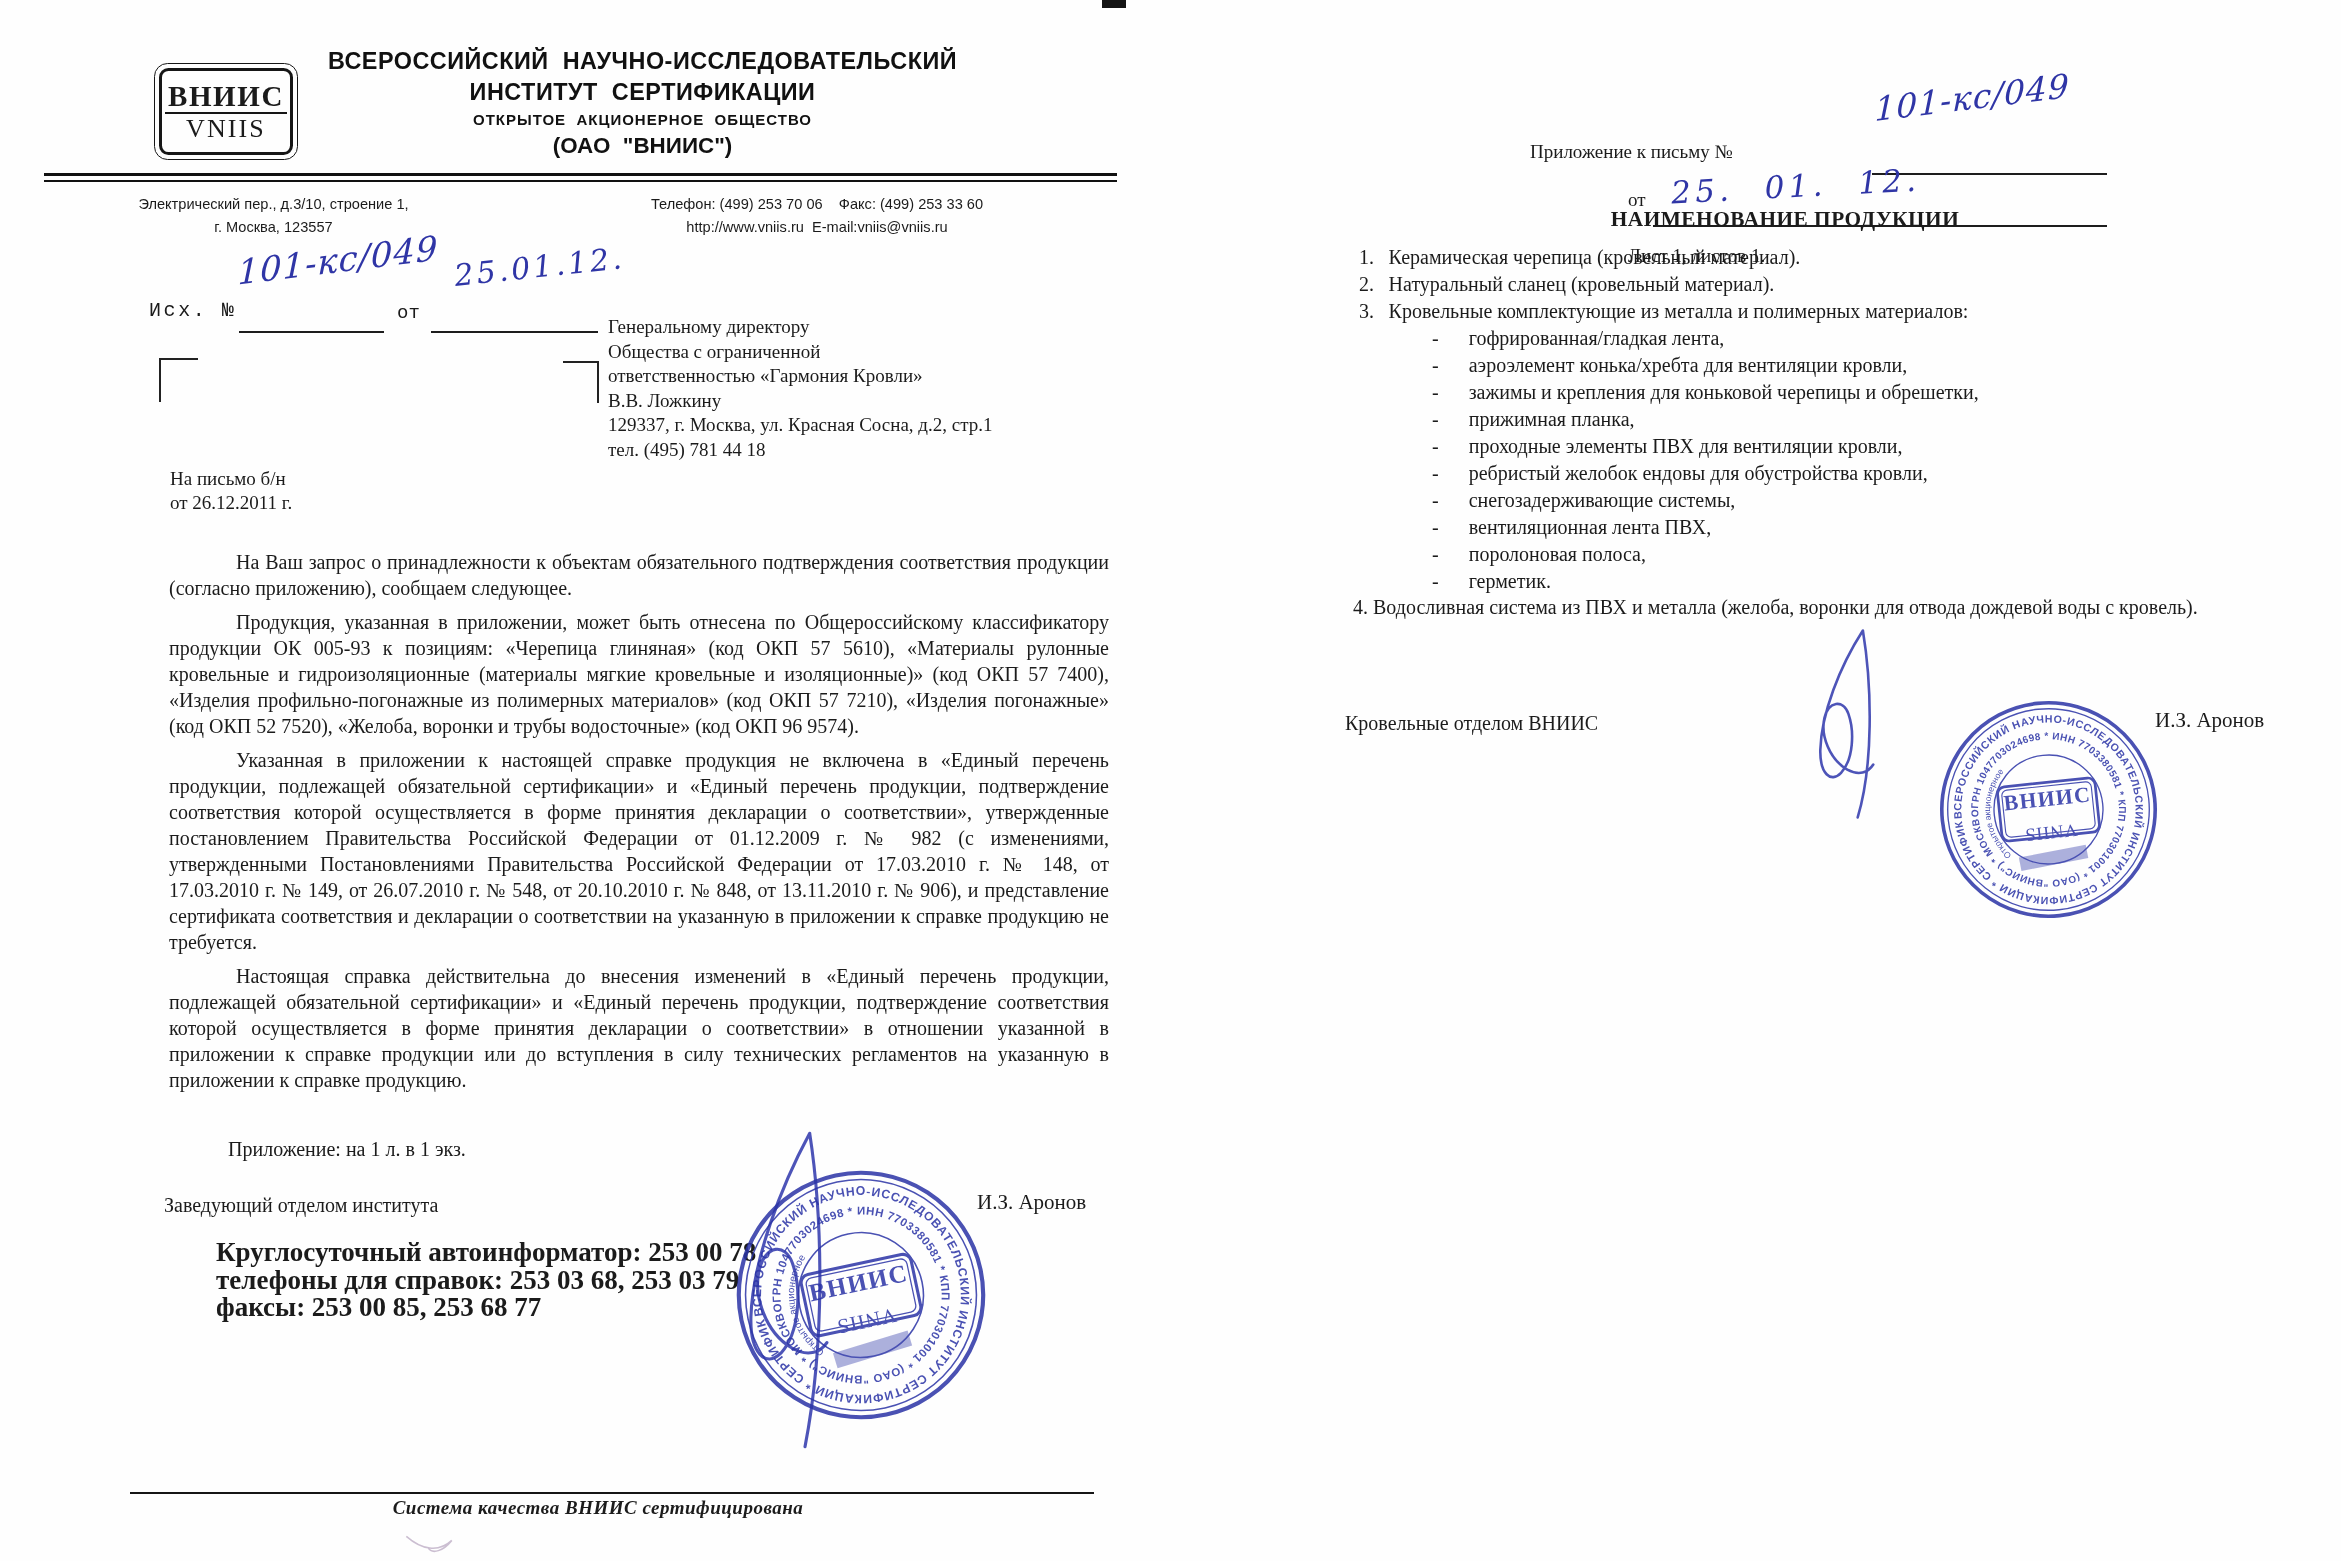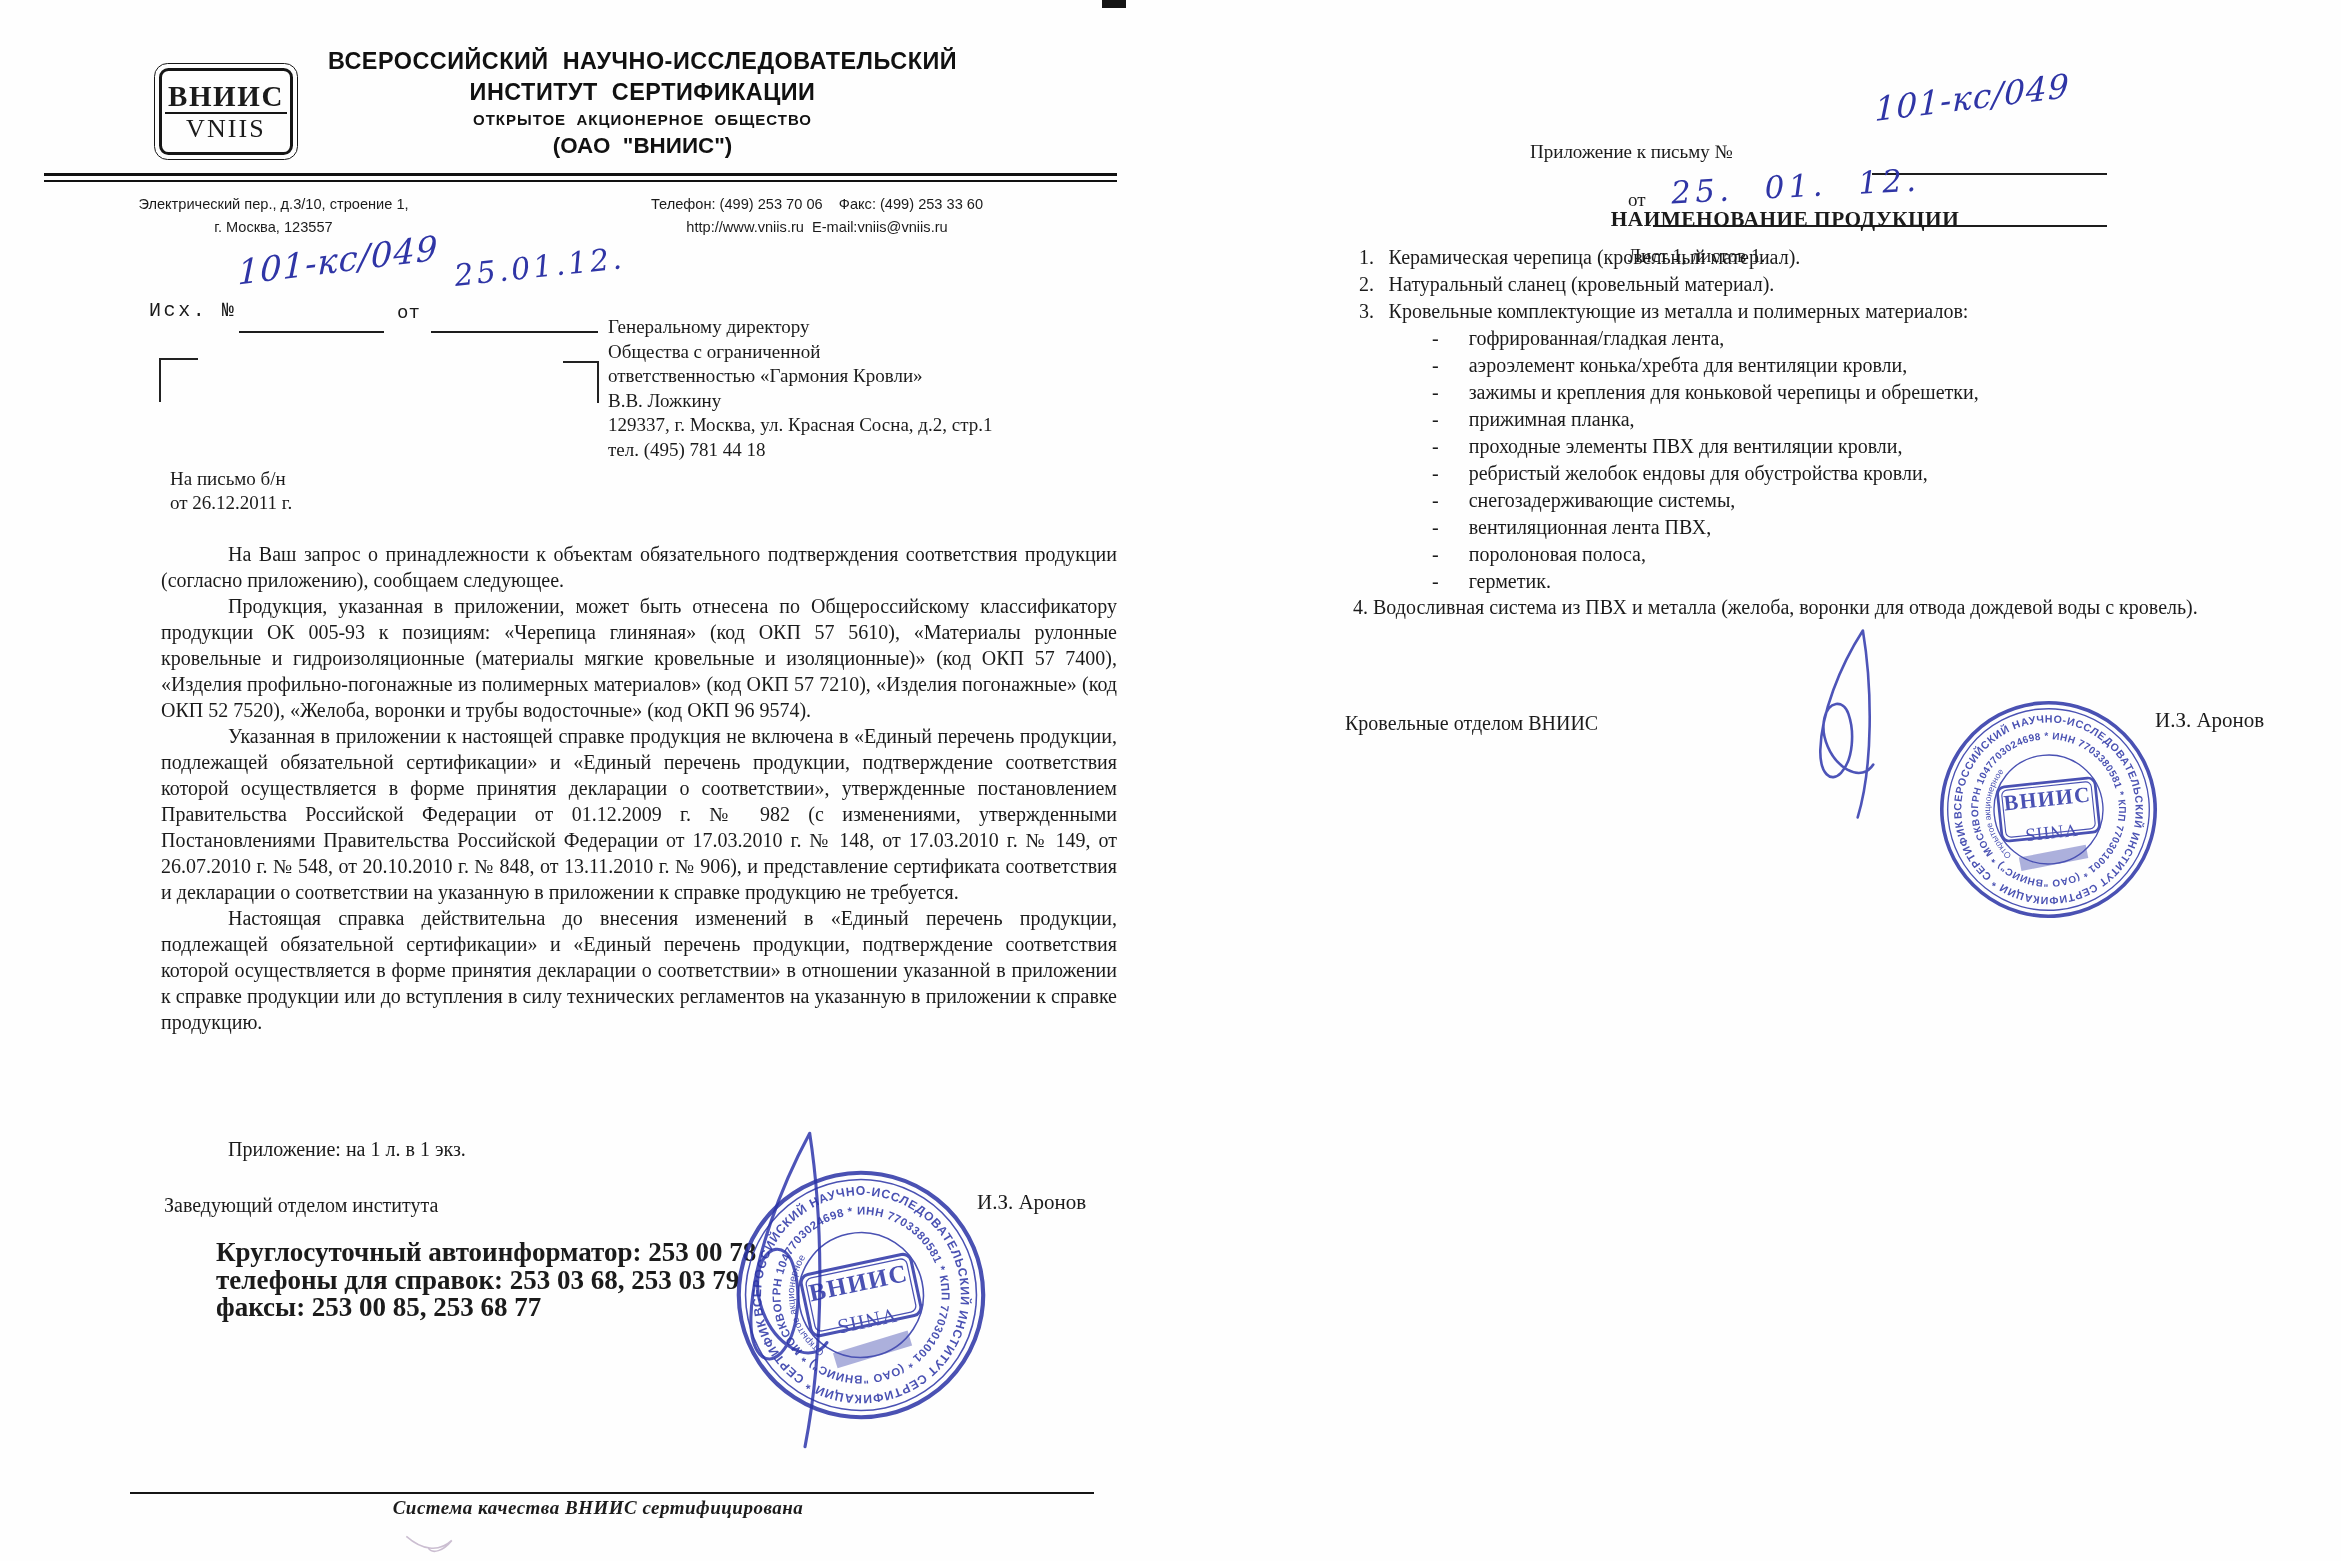--- a/index.html
+++ b/index.html
@@ -28,21 +28,21 @@
   
   .outgoing-label{left:149px;top:299px;font-size:20px;letter-spacing:2.6px;}
   .uline{background:#1d1d1d;height:2.1px;}
   
   .crn-l{left:159px;top:358px;width:37px;height:42px;border-top:2.1px solid #222;border-left:2.1px solid #222;}
   .crn-r{left:563px;top:361px;width:34px;height:40px;border-top:2.1px solid #222;border-right:2.1px solid #222;}
   .recipient{left:608px;top:315px;width:572px;font-size:19px;line-height:24.5px;}
   .ref{left:170px;top:467px;font-size:19px;line-height:24px;}
   
   .body-text{left:161px;top:541px;width:956px;}
-  .body-text p{margin:0;font-size:20px;line-height:26px;text-align:justify;text-indent:67px;}
+  .body-text p{margin:8px;font-size:20px;line-height:26px;text-align:justify;text-indent:67px;}
   .attach{left:228px;top:1138px;font-size:20px;}
   .sig-title-l{left:164px;top:1194px;font-size:20px;}
   .sig-name-l{left:977px;top:1190px;font-size:21px;}
   .contacts{left:170px;top:1239px;font-size:27px;line-height:27.6px;font-weight:bold;margin-left:46px;}
   .foot-rule{left:130px;top:1492px;width:964px;height:2.1px;background:#151515;}
   .footer{left:312px;top:1497px;width:572px;text-align:center;font-size:19px;font-weight:bold;font-style:italic;letter-spacing:0.5px;}
   
   .ap-hdr-label{left:1530px;top:141px;font-size:19px;}
   .ap-from{left:1628px;top:189px;font-size:19px;}
   .ap-sheet{left:1628px;top:245px;font-size:19px;}

